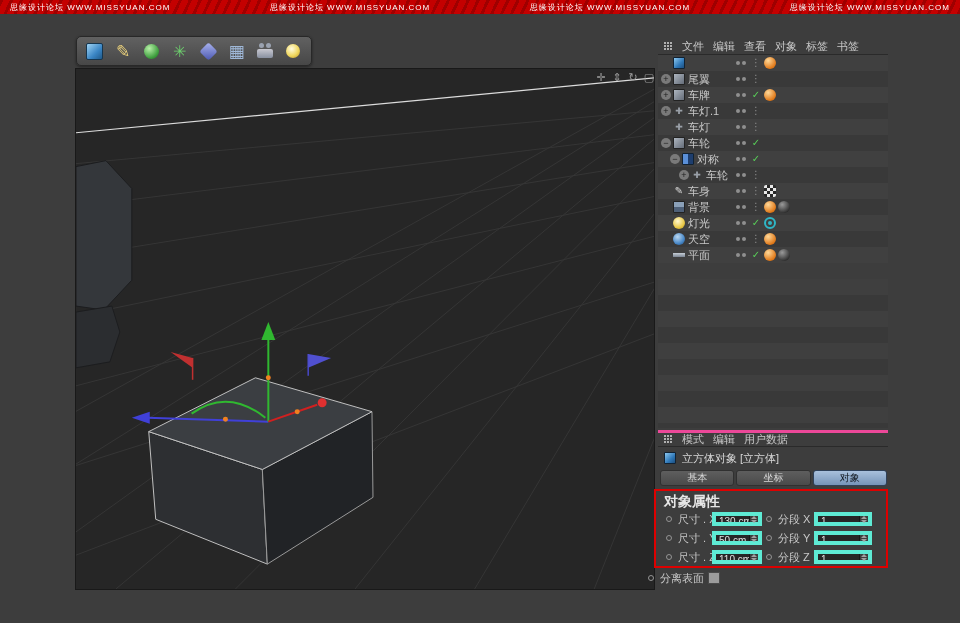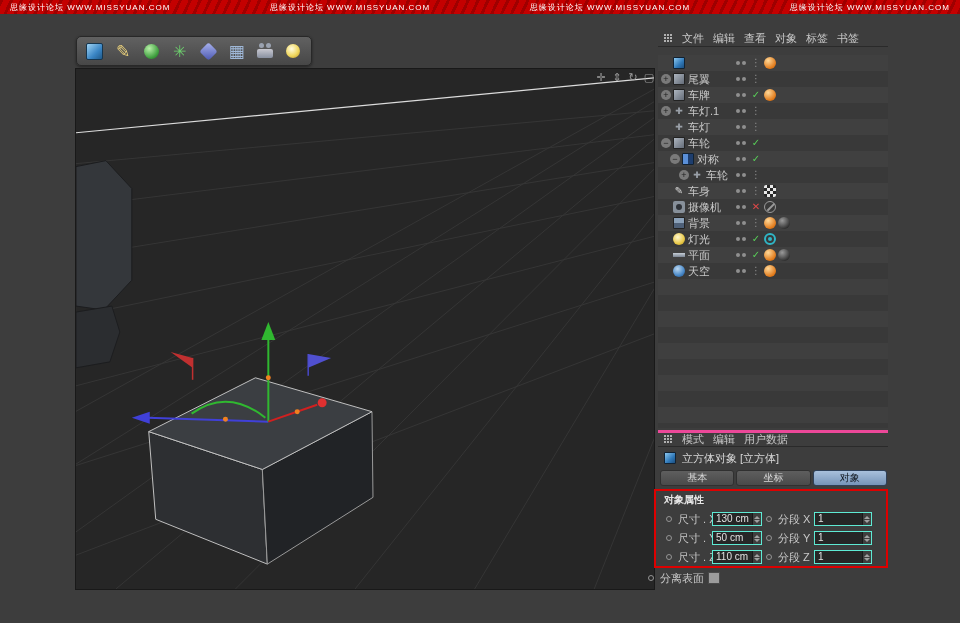--- a/index.html
+++ b/index.html
@@ -55,21 +55,21 @@
   .c4d-ico[data-icon="plane"]    { background:linear-gradient(transparent 32%,#c8d0d8 32%,#788290 68%,transparent 68%); }
 
   .grid-ico { width:9px; height:9px; position:relative; flex:none; }
   .grid-ico::before { content:""; position:absolute; left:0; top:0; width:2px; height:2px; background:#b0b0b0;
     box-shadow:3px 0 0 #b0b0b0,6px 0 0 #b0b0b0,0 3px 0 #b0b0b0,3px 3px 0 #b0b0b0,6px 3px 0 #b0b0b0,0 6px 0 #b0b0b0,3px 6px 0 #b0b0b0,6px 6px 0 #b0b0b0; }
 
   
   .om-menu, .am-menu { position:absolute; left:658px; width:230px; height:17px; background:#3d3d3d;
                        border-bottom:1px solid #2a2a2a; display:flex; align-items:center; gap:9px;
                        padding:0 6px; color:#c8c8c8; font-size:11px; }
-  .om-menu { top:30px;text-align:center; }
+  .om-menu { top:38px;text-align:center; }
   .om-menu span, .am-menu span { cursor:pointer; white-space:nowrap; }
   .om-list { position:absolute; left:658px; top:55px; width:230px; }
   .om-row { position:relative; height:16px; }
   .om-row:nth-child(odd)  { background:#404040; }
   .om-row:nth-child(even) { background:#393939; }
   .om-exp { position:absolute; top:3px; left:calc(3px + var(--ind,0)*9px); width:10px; height:10px; border-radius:50%;
             background:#7a7a7a; color:#1e1e1e; font-size:9px; line-height:10px; text-align:center; cursor:pointer; }
   .om-exp:empty { visibility:hidden; }
   .om-ico { position:absolute; top:2px; left:calc(15px + var(--ind,0)*9px); }
   .om-label { position:absolute; left:calc(30px + var(--ind,0)*9px); top:0; line-height:16px; font-size:11px;
@@ -99,27 +99,27 @@
 
   
   .am-menu { top:430px; border-top:3px solid #ec4899; }
   .am-header { position:absolute; left:658px; top:448px; width:230px; height:20px; display:flex; align-items:center;
                gap:6px; padding:0 6px; color:#d8d8d8; font-size:11px; }
   .am-tabs { position:absolute; left:660px; top:470px; width:227px; height:16px; display:flex; gap:2px; }
   .am-tab { flex:1; background:linear-gradient(#5e5e5e,#4a4a4a); border:1px solid #303030; border-radius:3px;
             color:#d8d8d8; font-size:10px; line-height:13px; text-align:center; cursor:pointer; }
   .am-tab[data-active="true"] { background:linear-gradient(#a8c0dc,#7694b8); color:#10161e; border-color:#2e4058; }
   .am-section-title { position:absolute; left:660px; top:493px; width:224px; height:14px; color:#e6e6e6;
-                      font-size:10px; font-weight:bold; padding-left:4px;font-family:Liberation Serif, serif; }
+                      font-size:14px; font-weight:bold; padding-left:4px;font-family:Liberation Serif, serif; }
   .am-row { position:absolute; left:658px; width:230px; height:16px; }
   .keyc  { position:absolute; left:8px;  top:5px; width:6px; height:6px; border-radius:50%; border:1px solid #949494; cursor:pointer; }
   .keyc2 { left:108px; }
   .fl  { position:absolute; top:0; font-size:11px; color:#c8c8c8; line-height:16px; white-space:nowrap; }
   .fl1 { left:20px; }  .fl2 { left:120px;text-align:right; }
-  .fin { position:absolute; top:1px; height:14px; background:#262626; border:1px solid #5eead4; display:flex; cursor:text; }
+  .fin { position:absolute; top:1px; height:14px; background:#262626; border:4px solid #5eead4; display:flex; cursor:text; }
   .fin1 { left:54px; width:50px; }  .fin2 { left:156px; width:58px; }
   .fval { flex:1; font-size:10px; color:#e0e0e0; line-height:12px; padding:0 3px; white-space:nowrap; overflow:hidden; }
   .spin { width:9px; border-left:1px solid #181818; background:#3e3e3e; display:flex; flex-direction:column;
           align-items:center; justify-content:center; gap:1px; cursor:pointer; }
   .spin::before { content:""; border-left:3px solid transparent; border-right:3px solid transparent; border-bottom:3px solid #a0a0a0; }
   .spin::after  { content:""; border-left:3px solid transparent; border-right:3px solid transparent; border-top:3px solid #a0a0a0; }
   .am-check { position:absolute; left:640px; top:570px; width:230px; height:16px; }
   .cbox { position:absolute; left:68px; top:2px; width:12px; height:12px; background:#9c9c9c; border:1px solid #4a4a4a; cursor:pointer; }
 
   .red-box { position:absolute; left:654px; top:489px; width:234px; height:79px; border:2px solid #dd0000;
@@ -340,34 +340,20 @@
           <i></i>
         </span>
       <span class="om-state" data-state="dots"></span>
       <span class="om-tags">
         <span class="tag" data-tag="checker"></span>
 
       </span>
     </div>
     <div class="om-row" style="--ind:0">
 
-      <span class="c4d-ico om-ico" data-icon="camera"></span>
-      <span class="om-label">摄像机</span>
-      <span class="om-vis">
-          <i></i>
-          <i></i>
-        </span>
-      <span class="om-state" data-state="cross"></span>
-      <span class="om-tags">
-        <span class="tag" data-tag="protection"></span>
-
-      </span>
-    </div>
-    <div class="om-row" style="--ind:0">
-
       <span class="c4d-ico om-ico" data-icon="background"></span>
       <span class="om-label">背景</span>
       <span class="om-vis">
           <i></i>
           <i></i>
         </span>
       <span class="om-state" data-state="dots"></span>
       <span class="om-tags">
         <span class="tag" data-tag="phong"></span>
         <span class="tag" data-tag="texture"></span>
@@ -382,44 +368,44 @@
           <i></i>
         </span>
       <span class="om-state" data-state="check"></span>
       <span class="om-tags">
         <span class="tag" data-tag="target"></span>
 
       </span>
     </div>
     <div class="om-row" style="--ind:0">
 
+      <span class="c4d-ico om-ico" data-icon="sky"></span>
+      <span class="om-label">天空</span>
+      <span class="om-vis">
+          <i></i>
+          <i></i>
+        </span>
+      <span class="om-state" data-state="dots"></span>
+      <span class="om-tags">
+        <span class="tag" data-tag="phong"></span>
+
+      </span>
+    </div>
+    <div class="om-row" style="--ind:0">
+
       <span class="c4d-ico om-ico" data-icon="plane"></span>
       <span class="om-label">平面</span>
       <span class="om-vis">
           <i></i>
           <i></i>
         </span>
       <span class="om-state" data-state="check"></span>
       <span class="om-tags">
         <span class="tag" data-tag="phong"></span>
         <span class="tag" data-tag="texture"></span>
-      </span>
-    </div>
-    <div class="om-row" style="--ind:0">
-
-      <span class="c4d-ico om-ico" data-icon="sky"></span>
-      <span class="om-label">天空</span>
-      <span class="om-vis">
-          <i></i>
-          <i></i>
-        </span>
-      <span class="om-state" data-state="dots"></span>
-      <span class="om-tags">
-        <span class="tag" data-tag="phong"></span>
-
       </span>
     </div>
   </div>
   <div class="om-filler"></div>
 
   <div class="am-menu">
     <span class="grid-ico"></span>
     <span>模式</span>
     <span>编辑</span>
     <span>用户数据</span>

